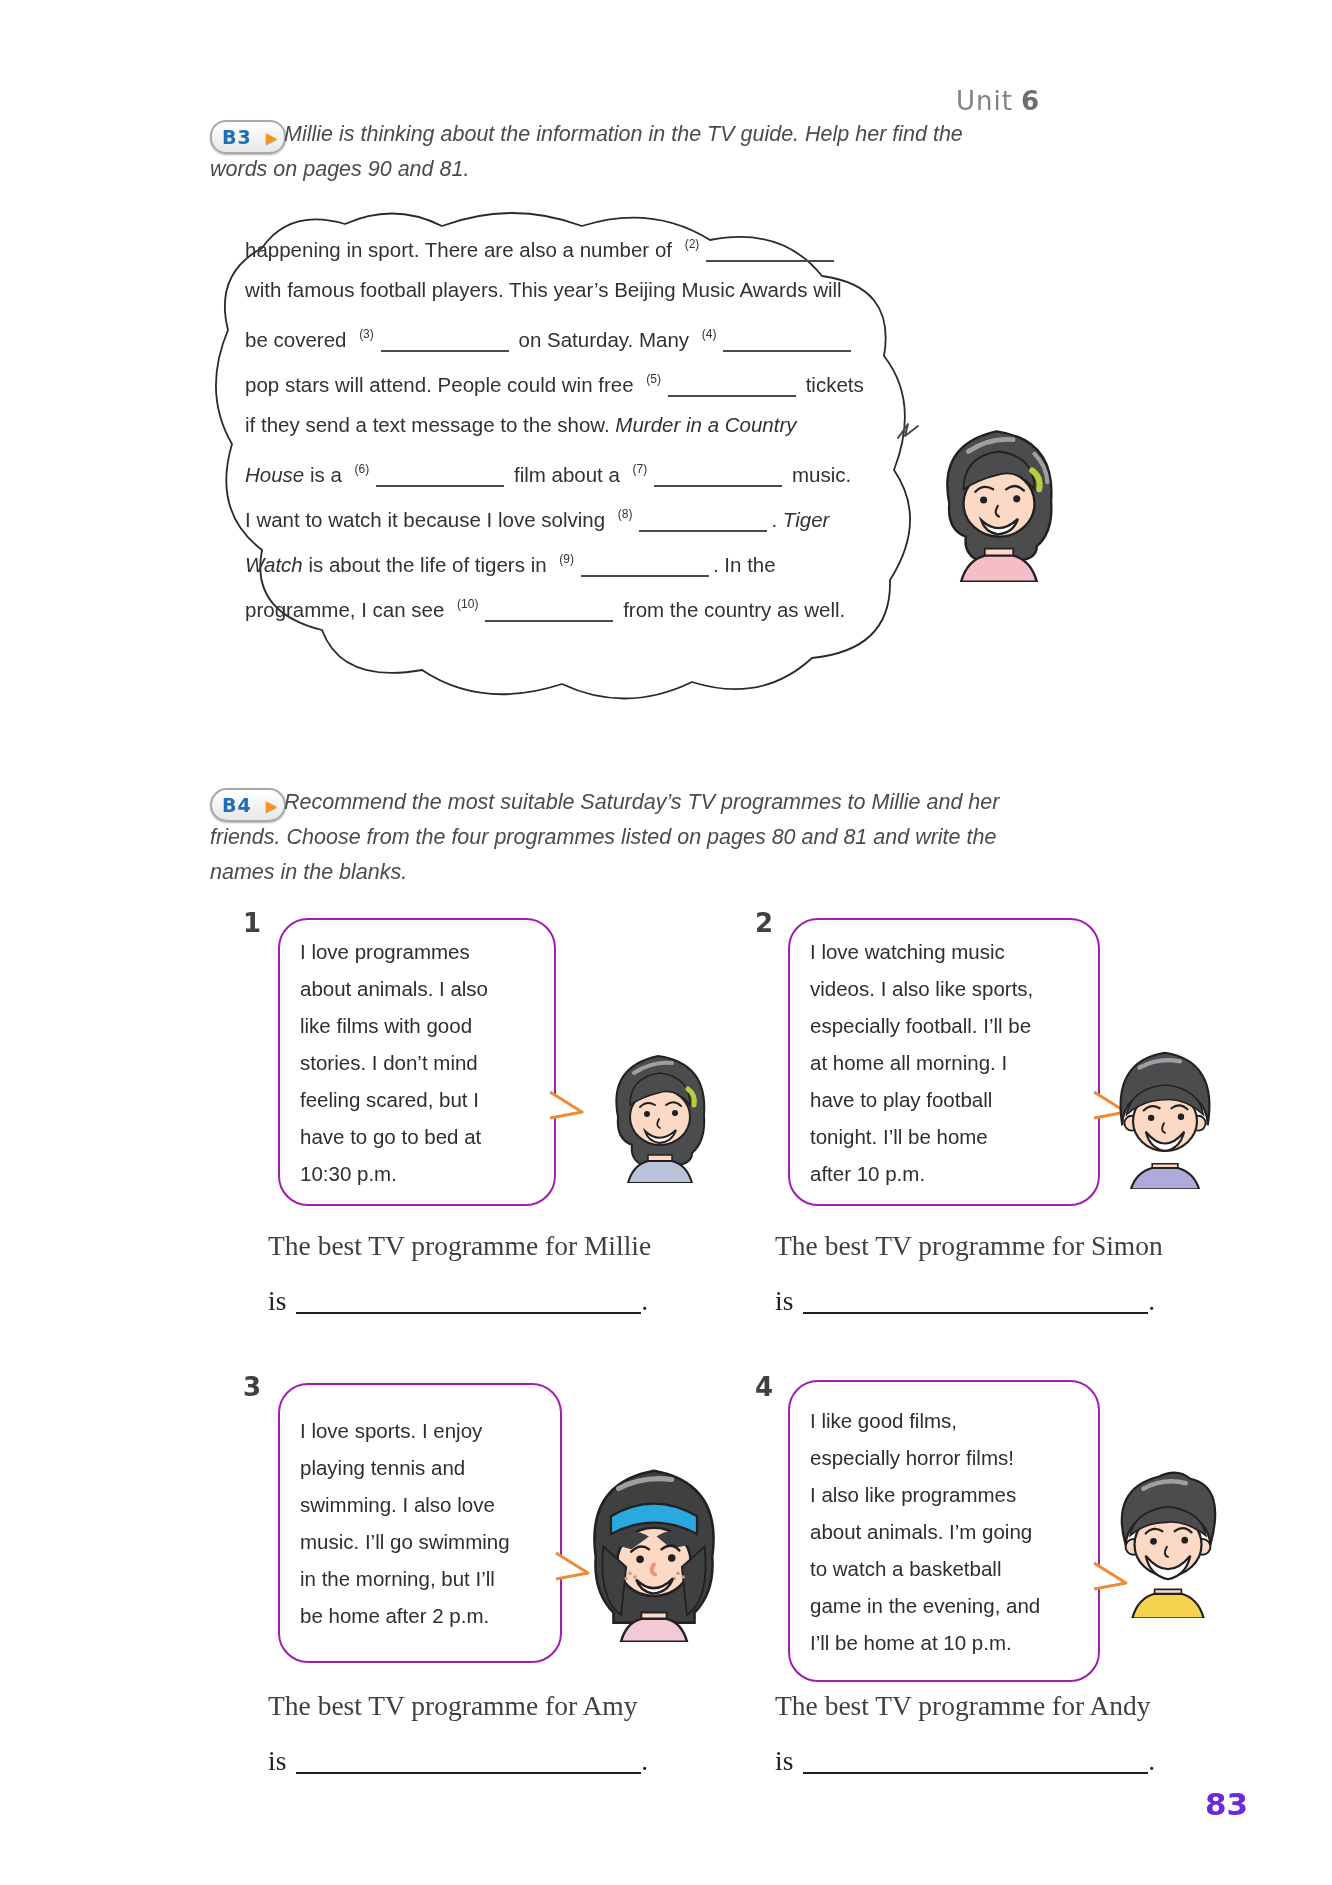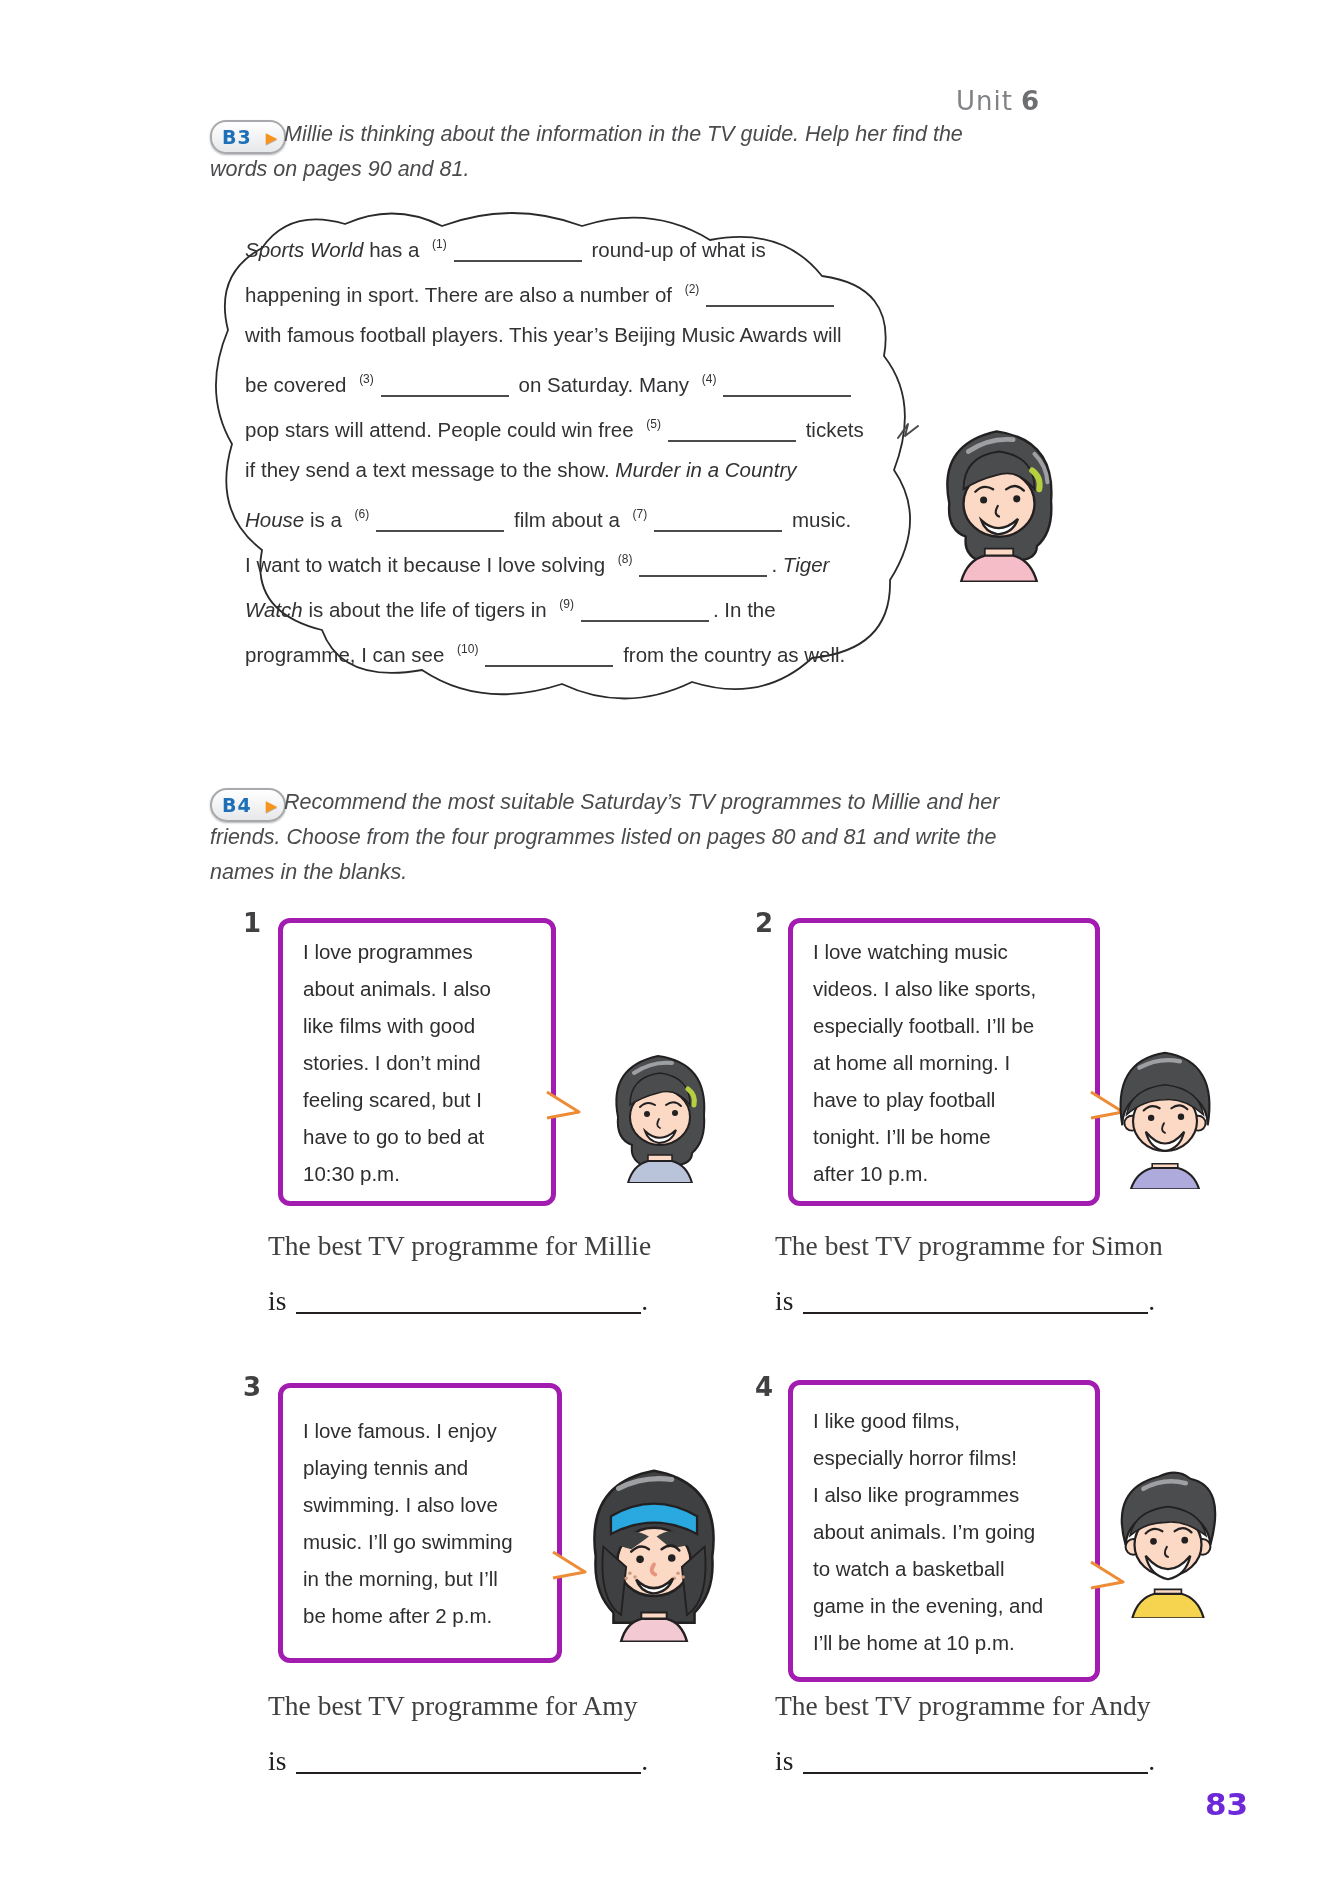--- a/index.html
+++ b/index.html
@@ -40,21 +40,21 @@
   .blank{display:inline-block;width:128px;height:1em;border-bottom:2px solid #4a4b4d;
         vertical-align:-5px;margin:0 4px;}
   .squiggle{position:absolute;left:896px;top:420px;}
 
   
   .num{position:absolute;font-family:"DejaVu Sans",sans-serif;font-size:26px;
         font-weight:bold;color:#414042;}
   #num-1{left:243px;top:908px;} #num-2{left:755px;top:908px;}
   #num-3{left:243px;top:1372px;} #num-4{left:755px;top:1372px;}
 
-  .bubble{position:absolute;border:5px solid #a21caf;border-radius:12px;background:#fff;
+  .bubble{position:absolute;border:2px solid #a21caf;border-radius:30px;background:#fff;
         box-sizing:border-box;display:flex;flex-direction:column;justify-content:center;
         padding:14px 20px;}
   .bubble .line{font-size:20.5px;line-height:37px;color:#2e2e30;white-space:nowrap;}
   #bubble-1{left:278px;top:918px;width:278px;height:288px;}
   #bubble-2{left:788px;top:918px;width:312px;height:288px;}
   #bubble-3{left:278px;top:1383px;width:284px;height:280px;}
   #bubble-4{left:788px;top:1380px;width:312px;height:302px;}
   .tail{position:absolute;right:-30px;top:60%;}
 
   
@@ -90,21 +90,20 @@
   <div class="instr" id="b3-instr-1">Millie is thinking about the information in the TV guide. Help her find the</div>
   <div class="instr" id="b3-instr-2">words on pages 90 and 81.</div>
 
   <svg class="cloud-svg" width="740" height="560" viewBox="0 0 740 560">
     <path d="M155,42 Q100,26 72,66 Q24,92 38,148 Q12,210 42,262 Q22,330 72,368 Q60,430 132,448
              Q152,502 232,488 Q292,528 372,502 Q436,532 502,500 Q572,522 622,476 Q702,468 700,398
              Q738,338 704,288 Q730,220 694,174 Q706,104 632,94 Q592,44 520,58 Q462,22 392,44
              Q322,18 252,44 Q204,20 155,42 Z" fill="#ffffff" stroke="#2a2a2a" stroke-width="1.8"></path>
   </svg>
   <div class="cloud-text">
-      <div class="cloze-line"><span class="it">Sports World</span><span> has a </span><sup>(1)</sup><span class="blank"></span><span> round-up of what is</span></div>
       <div class="cloze-line"><span>happening in sport. There are also a number of </span><sup>(2)</sup><span class="blank"></span></div>
       <div class="cloze-line"><span>with famous football players. This year’s Beijing Music Awards will</span></div>
       <div class="cloze-line"><span>be covered </span><sup>(3)</sup><span class="blank"></span><span> on Saturday. Many </span><sup>(4)</sup><span class="blank"></span></div>
       <div class="cloze-line"><span>pop stars will attend. People could win free </span><sup>(5)</sup><span class="blank"></span><span> tickets</span></div>
       <div class="cloze-line"><span>if they send a text message to the show. </span><span class="it">Murder in a Country</span></div>
       <div class="cloze-line"><span class="it">House</span><span> is a </span><sup>(6)</sup><span class="blank"></span><span> film about a </span><sup>(7)</sup><span class="blank"></span><span> music.</span></div>
       <div class="cloze-line"><span>I want to watch it because I love solving </span><sup>(8)</sup><span class="blank"></span><span>. </span><span class="it">Tiger</span></div>
       <div class="cloze-line"><span class="it">Watch</span><span> is about the life of tigers in </span><sup>(9)</sup><span class="blank"></span><span>. In the</span></div>
       <div class="cloze-line"><span>programme, I can see </span><sup>(10)</sup><span class="blank"></span><span> from the country as well.</span></div>
     </div>
@@ -163,21 +162,21 @@
       <div class="line">especially football. I’ll be</div>
       <div class="line">at home all morning. I</div>
       <div class="line">have to play football</div>
       <div class="line">tonight. I’ll be home</div>
       <div class="line">after 10 p.m.</div>
     </div>
   <div class="bubble" id="bubble-3">
     <svg class="tail" width="36" height="32" viewBox="0 0 36 32">
         <path d="M2,2 L34,22 L2,28" fill="#ffffff" stroke="#ee8b35" stroke-width="3" stroke-linejoin="round"></path>
       </svg>
-  <div class="line">I love famous. I enjoy</div>
+  <div class="line">I love sports. I enjoy</div>
       <div class="line">playing tennis and</div>
       <div class="line">swimming. I also love</div>
       <div class="line">music. I’ll go swimming</div>
       <div class="line">in the morning, but I’ll</div>
       <div class="line">be home after 2 p.m.</div>
     </div>
   <div class="bubble" id="bubble-4">
     <svg class="tail" width="36" height="32" viewBox="0 0 36 32">
         <path d="M2,2 L34,22 L2,28" fill="#ffffff" stroke="#ee8b35" stroke-width="3" stroke-linejoin="round"></path>
       </svg>

